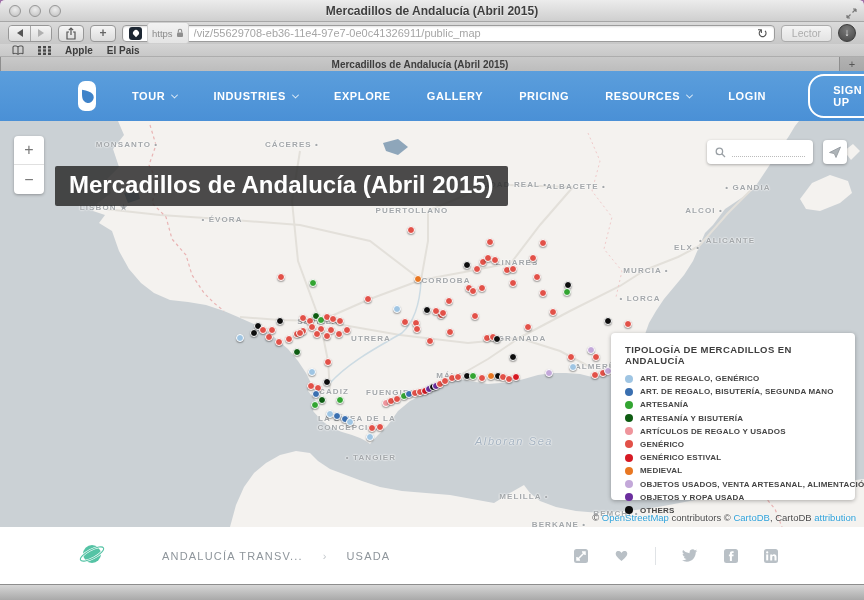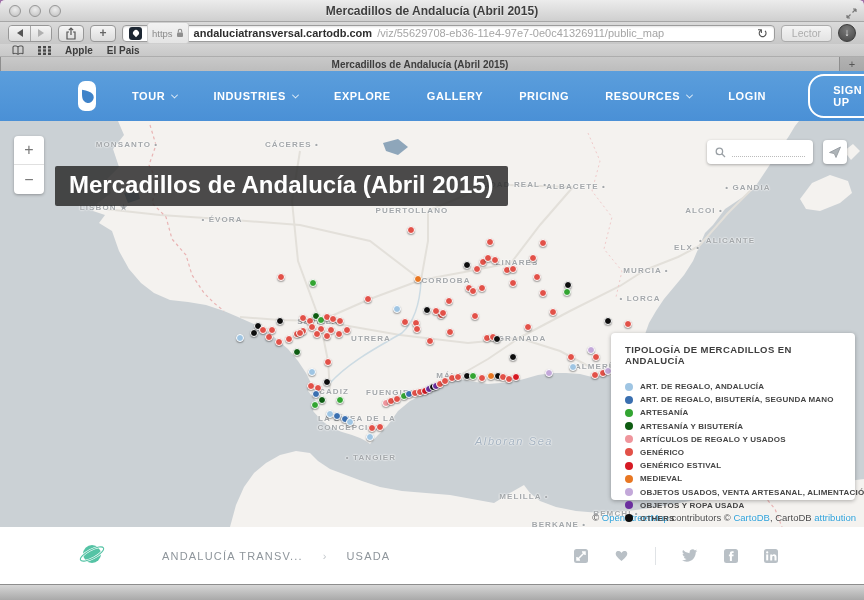--- a/index.html
+++ b/index.html
@@ -59,21 +59,21 @@
   .map-label.sea{font-size:11px;font-weight:400;font-style:italic;letter-spacing:1.6px;color:#a4b2c0;}
   .dot{position:absolute;width:8px;height:8px;border:1px solid #fff;border-radius:50%;box-shadow:0 1px 1.5px rgba(0,0,0,.35);transform:translate(-50%,-50%);z-index:3;}
   .zoomctl{position:absolute;left:14px;top:15px;width:30px;background:#fff;border-radius:4px;box-shadow:0 1px 3px rgba(0,0,0,.3);z-index:5;}
   .zoombtn{height:29px;display:flex;align-items:center;justify-content:center;font-size:16px;color:#777;}
   .zoombtn:first-child{border-bottom:1px solid #e0e0e0;}
   .map-title{position:absolute;left:55px;top:45px;background:rgba(42,42,42,.84);color:#fff;font-size:24px;font-weight:700;padding:5px 14px 7px;border-radius:2px;z-index:5;white-space:nowrap;}
   .searchbox{position:absolute;right:51px;top:19px;width:106px;height:24px;background:#fff;border-radius:4px;box-shadow:0 1px 3px rgba(0,0,0,.3);display:flex;align-items:center;padding:0 8px;gap:6px;z-index:5;}
   .search-line{flex:1;border-bottom:1px dotted #bbb;height:10px;}
   .locate{position:absolute;right:17px;top:19px;width:24px;height:24px;background:#fff;border-radius:4px;box-shadow:0 1px 3px rgba(0,0,0,.3);display:flex;align-items:center;justify-content:center;z-index:5;}
   .legend{position:absolute;left:611px;top:212px;width:244px;height:167px;background:#fff;border-radius:4px;box-shadow:0 1px 4px rgba(0,0,0,.3);padding:11px 10px 8px 14px;z-index:6;}
-  .legend-title{font-size:9.5px;font-weight:700;color:#3e3e3e;letter-spacing:.4px;margin-bottom:16px;}
+  .legend-title{font-size:9.5px;font-weight:700;color:#3e3e3e;letter-spacing:.4px;margin-bottom:8px;}
   .leg-row{display:flex;align-items:center;gap:7px;margin-bottom:4.2px;}
   .leg-dot{width:8px;height:8px;border-radius:50%;flex:0 0 auto;}
   .leg-label{font-size:8px;font-weight:700;color:#454545;letter-spacing:.2px;white-space:nowrap;}
   .attrib{position:absolute;right:8px;bottom:4px;font-size:9.5px;color:#4c4c4c;z-index:4;text-shadow:0 0 2px #fff;}
   .attrib a{color:#30a2da;text-decoration:none;}
 
   
   .site-footer{height:57px;background:#fff;display:flex;align-items:center;padding:0 0 0 78px;box-shadow:0 -1px 0 rgba(0,0,0,.08);}
   .crumb{font-size:11px;font-weight:400;letter-spacing:1.2px;color:#8e959b;}
   .crumb-sep{color:#c2c7cb;font-size:11px;margin:0 20px;}
@@ -123,21 +123,20 @@
       <span class="favicon">
           <i></i>
         </span>
       <span class="https-badge">
         <span>https</span>
         <svg width="8" height="10" viewBox="0 0 8 10">
             <rect x="1" y="4.5" width="6" height="4.5" rx="1" fill="#8e8e8e"></rect>
             <path d="M2.3 4.5 V3 a1.7 1.7 0 0 1 3.4 0 V4.5" stroke="#8e8e8e" stroke-width="1.1" fill="none"></path>
           </svg>
       </span>
-      <span class="url-domain">andaluciatransversal.cartodb.com</span>
       <span class="url-path">/viz/55629708-eb36-11e4-97e7-0e0c41326911/public_map</span>
       <span class="reload">↻</span>
     </div>
     <span class="lector">Lector</span>
     <span class="dl-btn">↓</span>
   </div>
 
   <div class="bookmarks">
     <svg width="12" height="10" viewBox="0 0 12 10">
         <path d="M1 1.5 C2.5 .6 4.6 .8 6 1.9 C7.4 .8 9.5 .6 11 1.5 V8.8 C9.5 8.1 7.4 8.3 6 9.3 C4.6 8.3 2.5 8.1 1 8.8 Z" fill="none" stroke="#4a4a4a" stroke-width="1"></path>
@@ -392,21 +391,21 @@
       <svg width="14" height="14" viewBox="0 0 14 14">
           <path d="M1.5 7.5 L12.5 2 L8 12.5 L6.3 8.6 Z" fill="#aeb4b8" stroke="#8f969b" stroke-width="0.8"></path>
         </svg>
     </div>
 
     <div class="legend">
       <div class="legend-title">TIPOLOGÍA DE MERCADILLOS EN ANDALUCÍA</div>
       <div id="legend-items">
           <div class="leg-row">
             <i class="leg-dot" style="background: rgb(159, 197, 227);"></i>
-            <span class="leg-label">ART. DE REGALO, ANDALUCÍA</span>
+            <span class="leg-label">ART. DE REGALO, GENÉRICO</span>
           </div>
           <div class="leg-row">
             <i class="leg-dot" style="background: rgb(58, 111, 176);"></i>
             <span class="leg-label">ART. DE REGALO, BISUTERÍA, SEGUNDA MANO</span>
           </div>
           <div class="leg-row">
             <i class="leg-dot" style="background: rgb(51, 165, 50);"></i>
             <span class="leg-label">ARTESANÍA</span>
           </div>
           <div class="leg-row">

